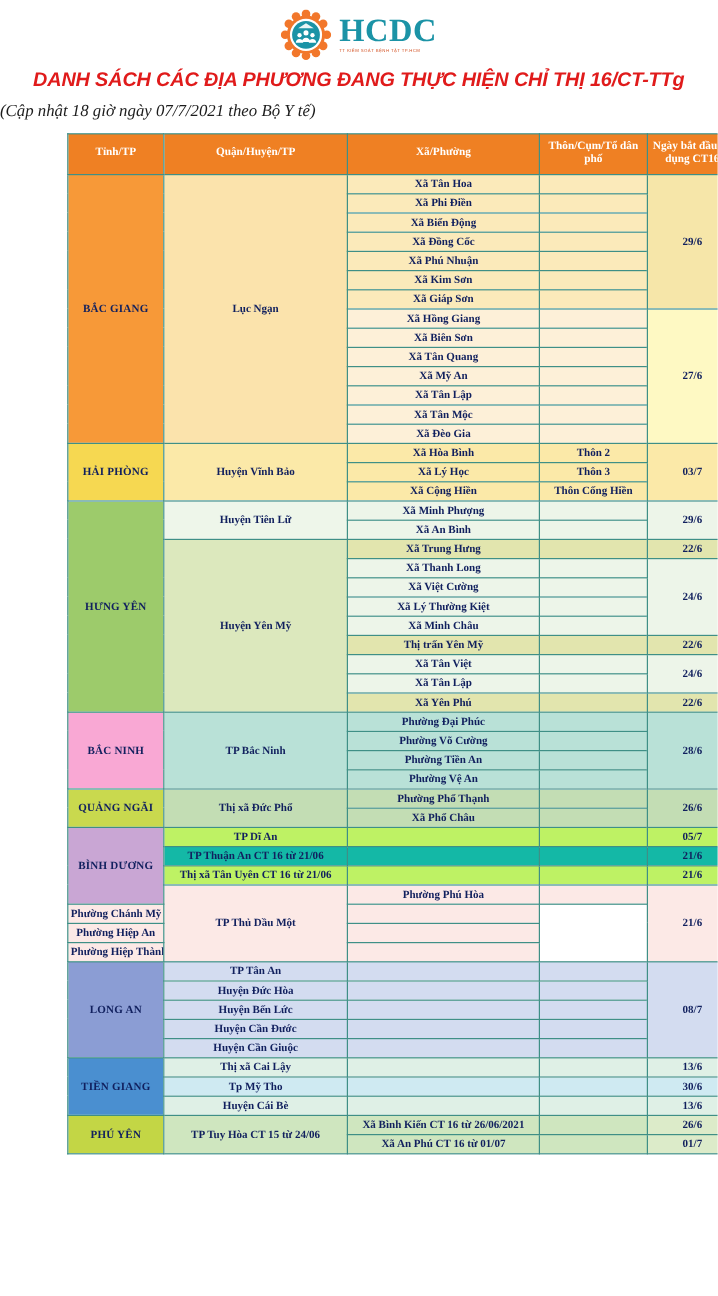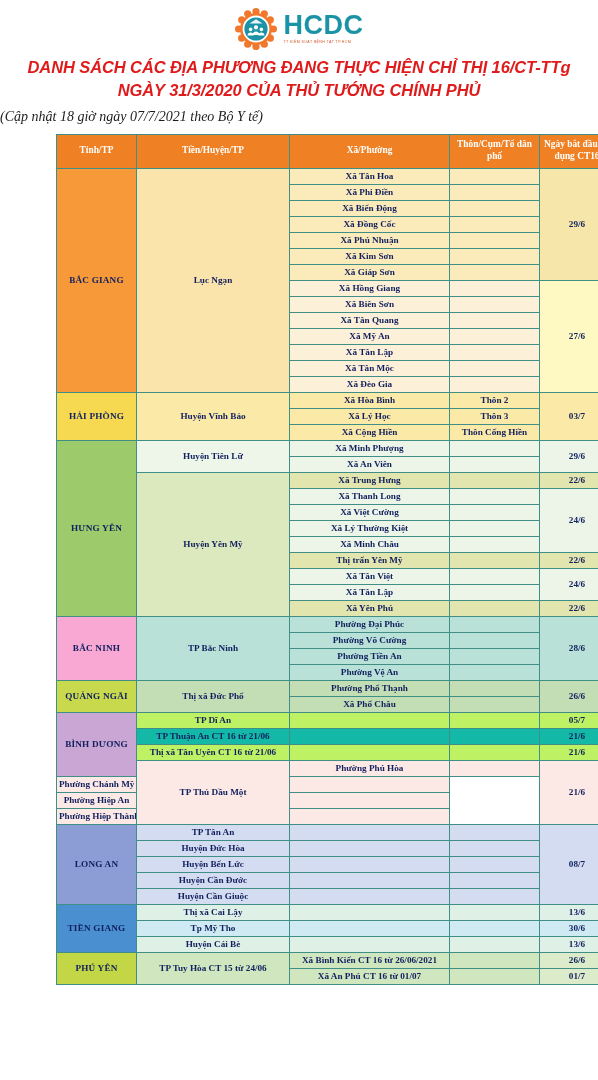--- a/index.html
+++ b/index.html
@@ -7,21 +7,21 @@
     width:598px;height:1080px;overflow:hidden;background:#ffffff;
     font-family:"Liberation Serif",serif;
   }
   .page{width:598px;height:1080px;position:relative;box-sizing:border-box;}
 
   
   .logo-wrap{display:flex;justify-content:center;align-items:center;padding-top:9px;height:48px;box-sizing:border-box;}
   .logo{display:flex;align-items:center;gap:7px;}
   .logo-mark{position:relative;width:42px;height:42px;}
   .logo-text{display:flex;flex-direction:column;align-items:flex-start;line-height:1;}
-  .logo-name{font-family:Liberation Sans, sans-serif;font-weight:bold;font-size:27px;color:#1b93a6;letter-spacing:.5px;}
+  .logo-name{font-family:Liberation Serif, serif;font-weight:bold;font-size:27px;color:#1b93a6;letter-spacing:.5px;}
   .logo-sub{font-family:"Liberation Sans",sans-serif;font-size:3.6px;color:#d4572a;letter-spacing:.35px;margin-top:2px;}
 
   .title{
     text-align:center;color:#e01b1b;font-family:"Liberation Sans",sans-serif;
     font-weight:bold;font-size:16.5px;line-height:1.38;margin:8px 14px 0 14px;letter-spacing:-.1px;font-style:italic;
   }
   .subtitle{
     text-align:left;color:#1c1c1c;font-style:italic;font-size:14px;
     font-family:"Liberation Serif",serif;margin-top:7px;margin-bottom:9px;
   }
@@ -127,37 +127,36 @@
       </div>
       <div class="logo-text">
         <div class="logo-name">HCDC</div>
         <div class="logo-sub">TT KIỂM SOÁT BỆNH TẬT TP.HCM</div>
       </div>
     </div>
   </div>
 
   <div class="title">
     <div>DANH SÁCH CÁC ĐỊA PHƯƠNG ĐANG THỰC HIỆN CHỈ THỊ 16/CT-TTg</div>
-    <div>NGÀY 31/3/2020 CỦA THỦ TƯỚNG CHÍNH PHỦ</div>
   </div>
   <div class="subtitle">(Cập nhật 18 giờ ngày 07/7/2021 theo Bộ Y tế)</div>
 
   <div class="tbl-wrap">
     <table class="grid">
       <colgroup>
           <col class="c1">
           <col class="c2">
           <col class="c3">
           <col class="c4">
           <col class="c5">
         </colgroup>
       <thead>
         <tr>
           <th>Tỉnh/TP</th>
-          <th>Tiền/Huyện/TP</th>
+          <th>Quận/Huyện/TP</th>
           <th>Xã/Phường</th>
           <th>Thôn/Cụm/Tổ dân phố</th>
           <th>Ngày bắt đầu áp dụng CT16</th>
         </tr>
       </thead>
       <tbody id="tbody">
           <tr>
             <td class="prov bg-bg-prov" rowspan="14">BẮC GIANG</td>
             <td class="dist bg-bg-dist" rowspan="14">Lục Ngạn</td>
             <td class="bg-bg-a">Xã Tân Hoa</td>
@@ -233,21 +232,21 @@
             <td class="bg-hp">Thôn Cống Hiền</td>
           </tr>
           <tr>
             <td class="prov bg-hy-prov" rowspan="11">HƯNG YÊN</td>
             <td class="dist bg-hy-tl" rowspan="2">Huyện Tiên Lữ</td>
             <td class="bg-hy-g">Xã Minh Phượng</td>
             <td class="bg-hy-g"></td>
             <td class="date bg-hy-g" rowspan="2">29/6</td>
           </tr>
           <tr>
-            <td class="bg-hy-g">Xã An Viên</td>
+            <td class="bg-hy-g">Xã An Bình</td>
             <td class="bg-hy-g"></td>
           </tr>
           <tr>
             <td class="dist bg-hy-ym" rowspan="9">Huyện Yên Mỹ</td>
             <td class="bg-hy-y">Xã Trung Hưng</td>
             <td class="bg-hy-y"></td>
             <td class="date bg-hy-y">22/6</td>
           </tr>
           <tr>
             <td class="bg-hy-g">Xã Thanh Long</td>

